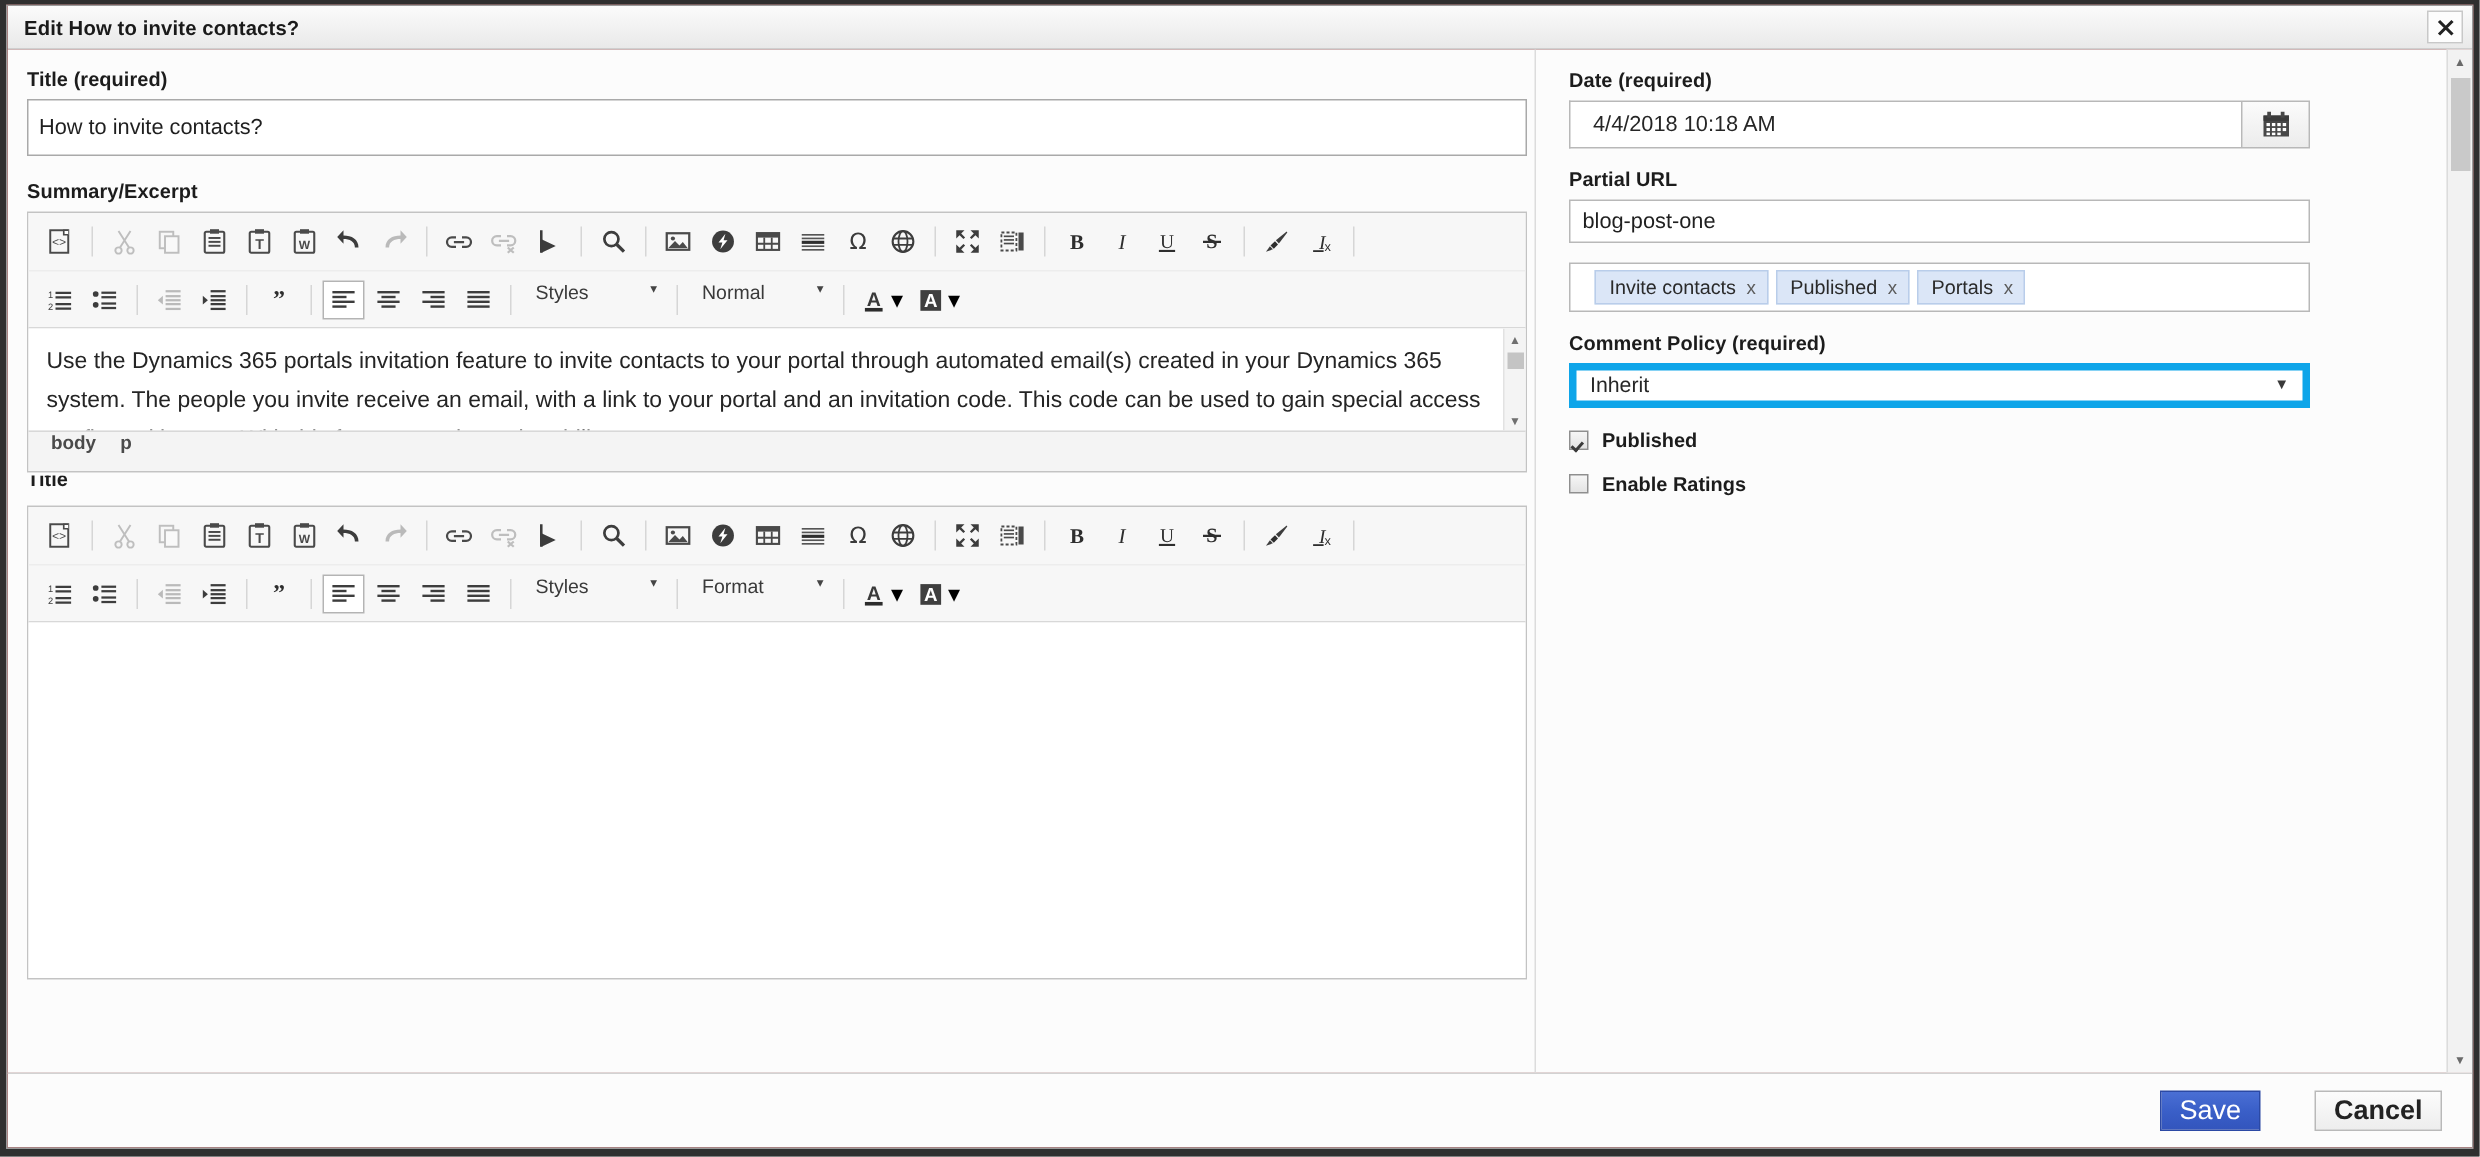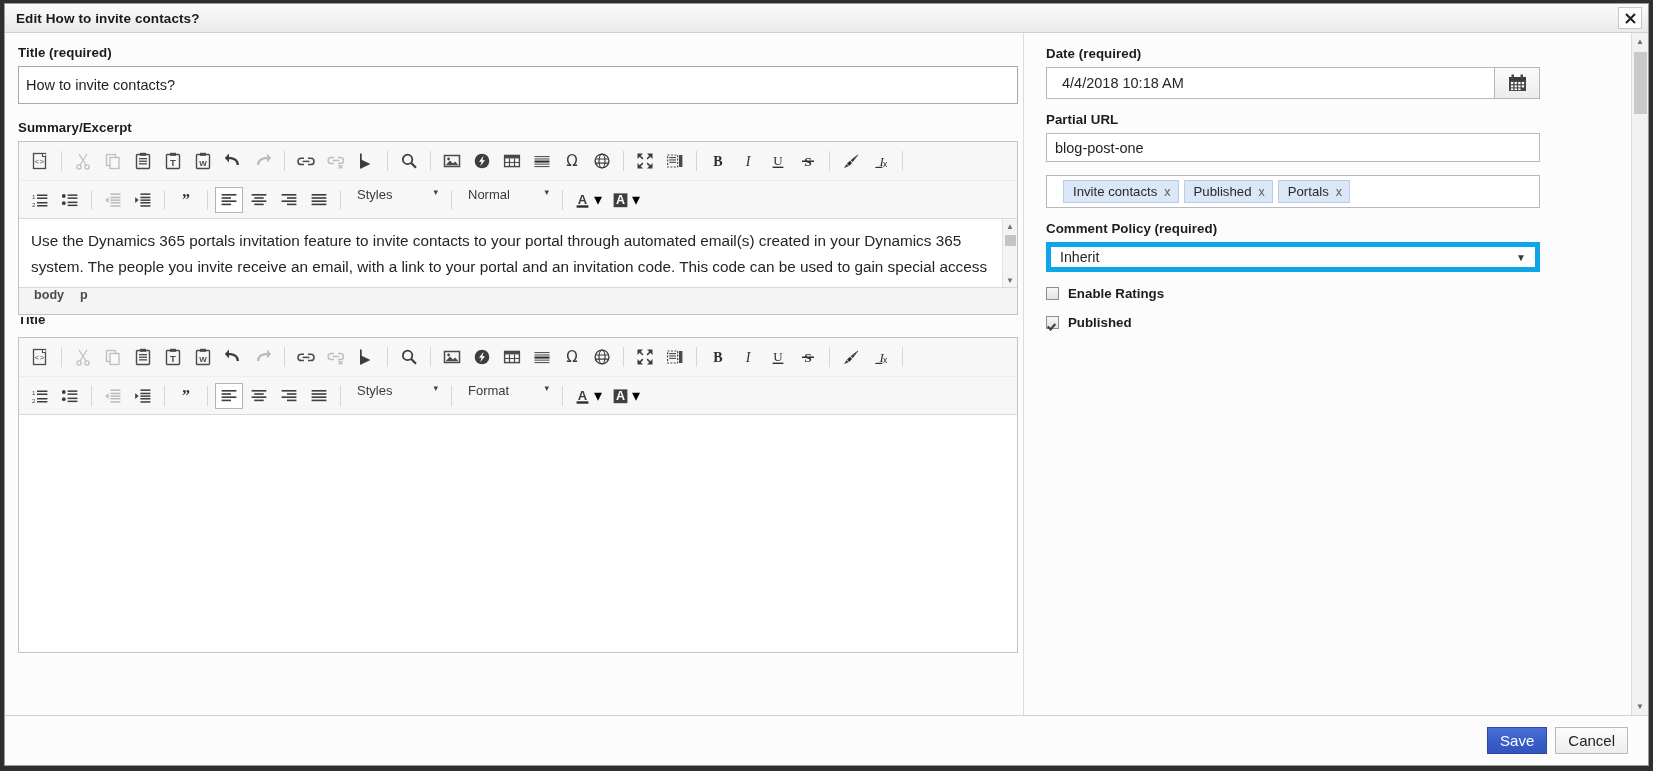--- a/index.html
+++ b/index.html
@@ -291,34 +291,36 @@
   
   .footer {
     flex: 0 0 50px; height: 50px;
     border-top: 1px solid #d2d2d2;
     background: #fcfcfc;
     display: flex; align-items: center; justify-content: flex-end;
     padding-right: 20px; gap: 8px;
   }
   .btn {
     height: 27px; min-width: 53px;
-    font-size: 15px;
+    font-size: 18px;
     font-family: "Liberation Sans", sans-serif;
     cursor: pointer;
     padding: 0 12px;
+    margin-left: 28px;
   }
   .btn-primary {
     background: linear-gradient(to bottom, #4a6fd4 0%, #3a5fc8 50%, #3355bd 100%);
     border: 1px solid #2b49a4;
     color: #fff;
   }
   .btn-secondary {
     background: linear-gradient(to bottom, #fcfcfc, #ededed);
     border: 1px solid #b9b9b9;
     color: #222;
+    font-weight: bold;
   }
 </style>
 </head>
 <body>
 
 <div class="screen">
   <div class="modal">
 
     <div class="titlebar">
       <div class="titlebar-text">Edit How to invite contacts?</div>
@@ -1044,27 +1046,27 @@
             </span>
           </div>
 
         <div class="field-label">Comment Policy (required)</div>
         <div class="select-box">
           <div class="select-val">Inherit</div>
           <div class="select-arrow">▼</div>
         </div>
 
         <div class="check-row">
+          <div class="cb checked"></div>
+          <div class="cb-label">Published</div>
+        </div>
+
+        <div class="check-row">
           <div class="cb"></div>
           <div class="cb-label">Enable Ratings</div>
-        </div>
-
-        <div class="check-row">
-          <div class="cb checked"></div>
-          <div class="cb-label">Published</div>
         </div>
       </div>
 
       <div class="dlg-scroll">
         <div class="arrow-up">▲</div>
         <div class="thumb"></div>
         <div class="arrow-dn">▼</div>
       </div>
     </div>
 

